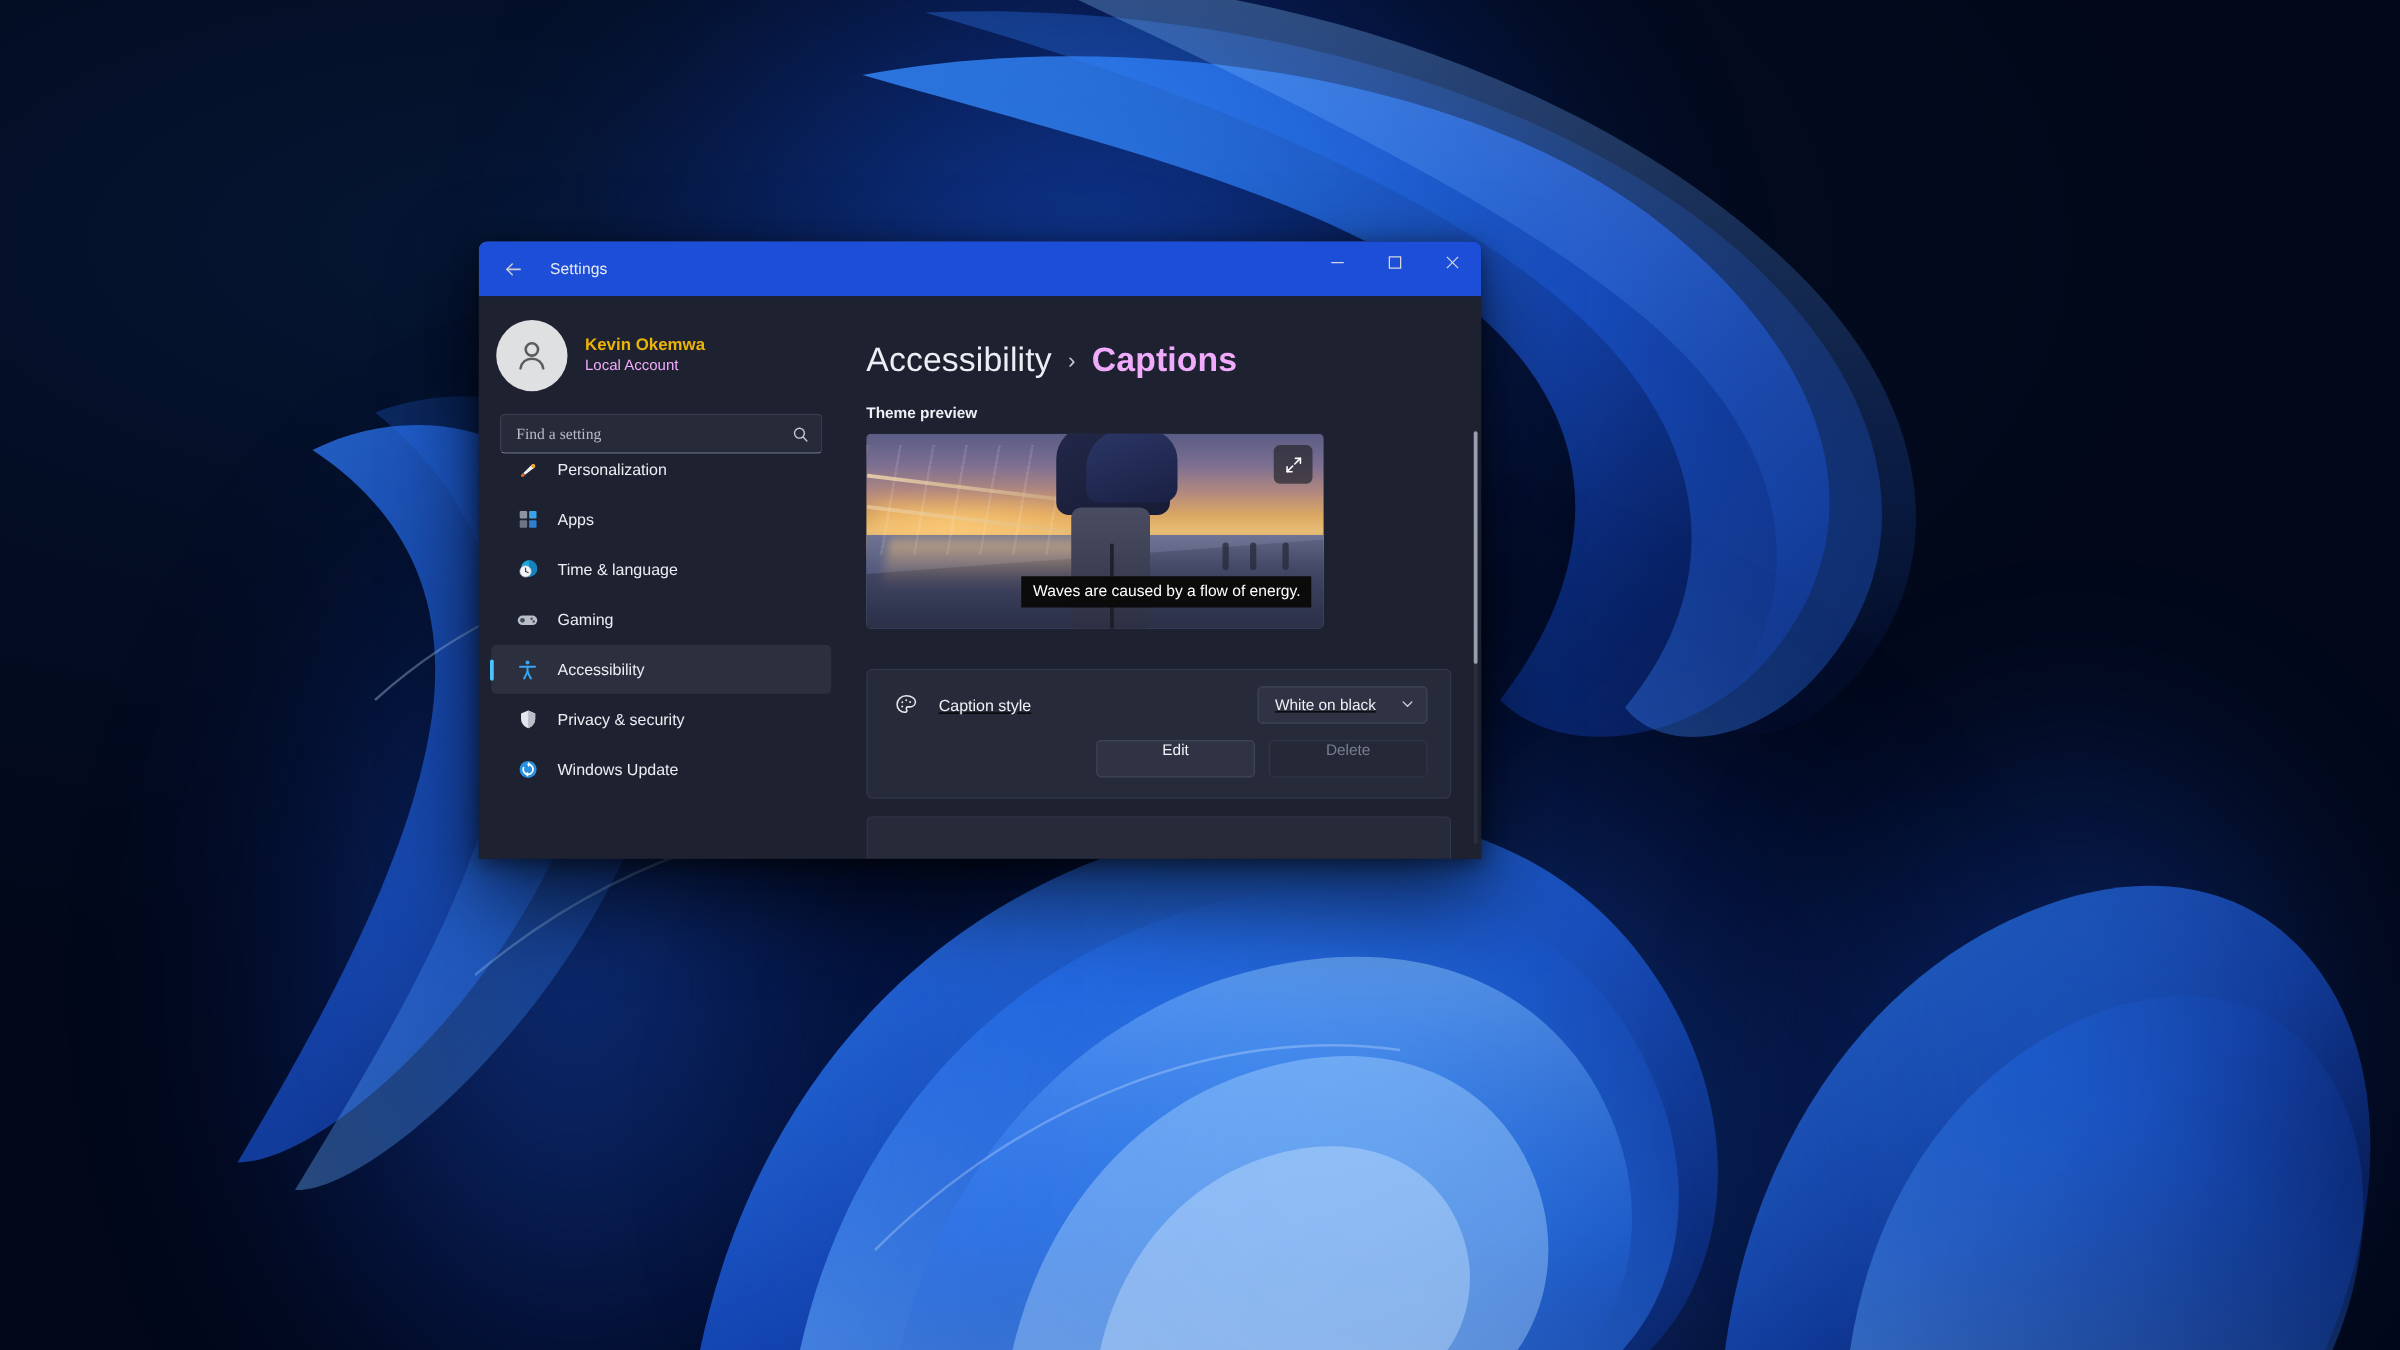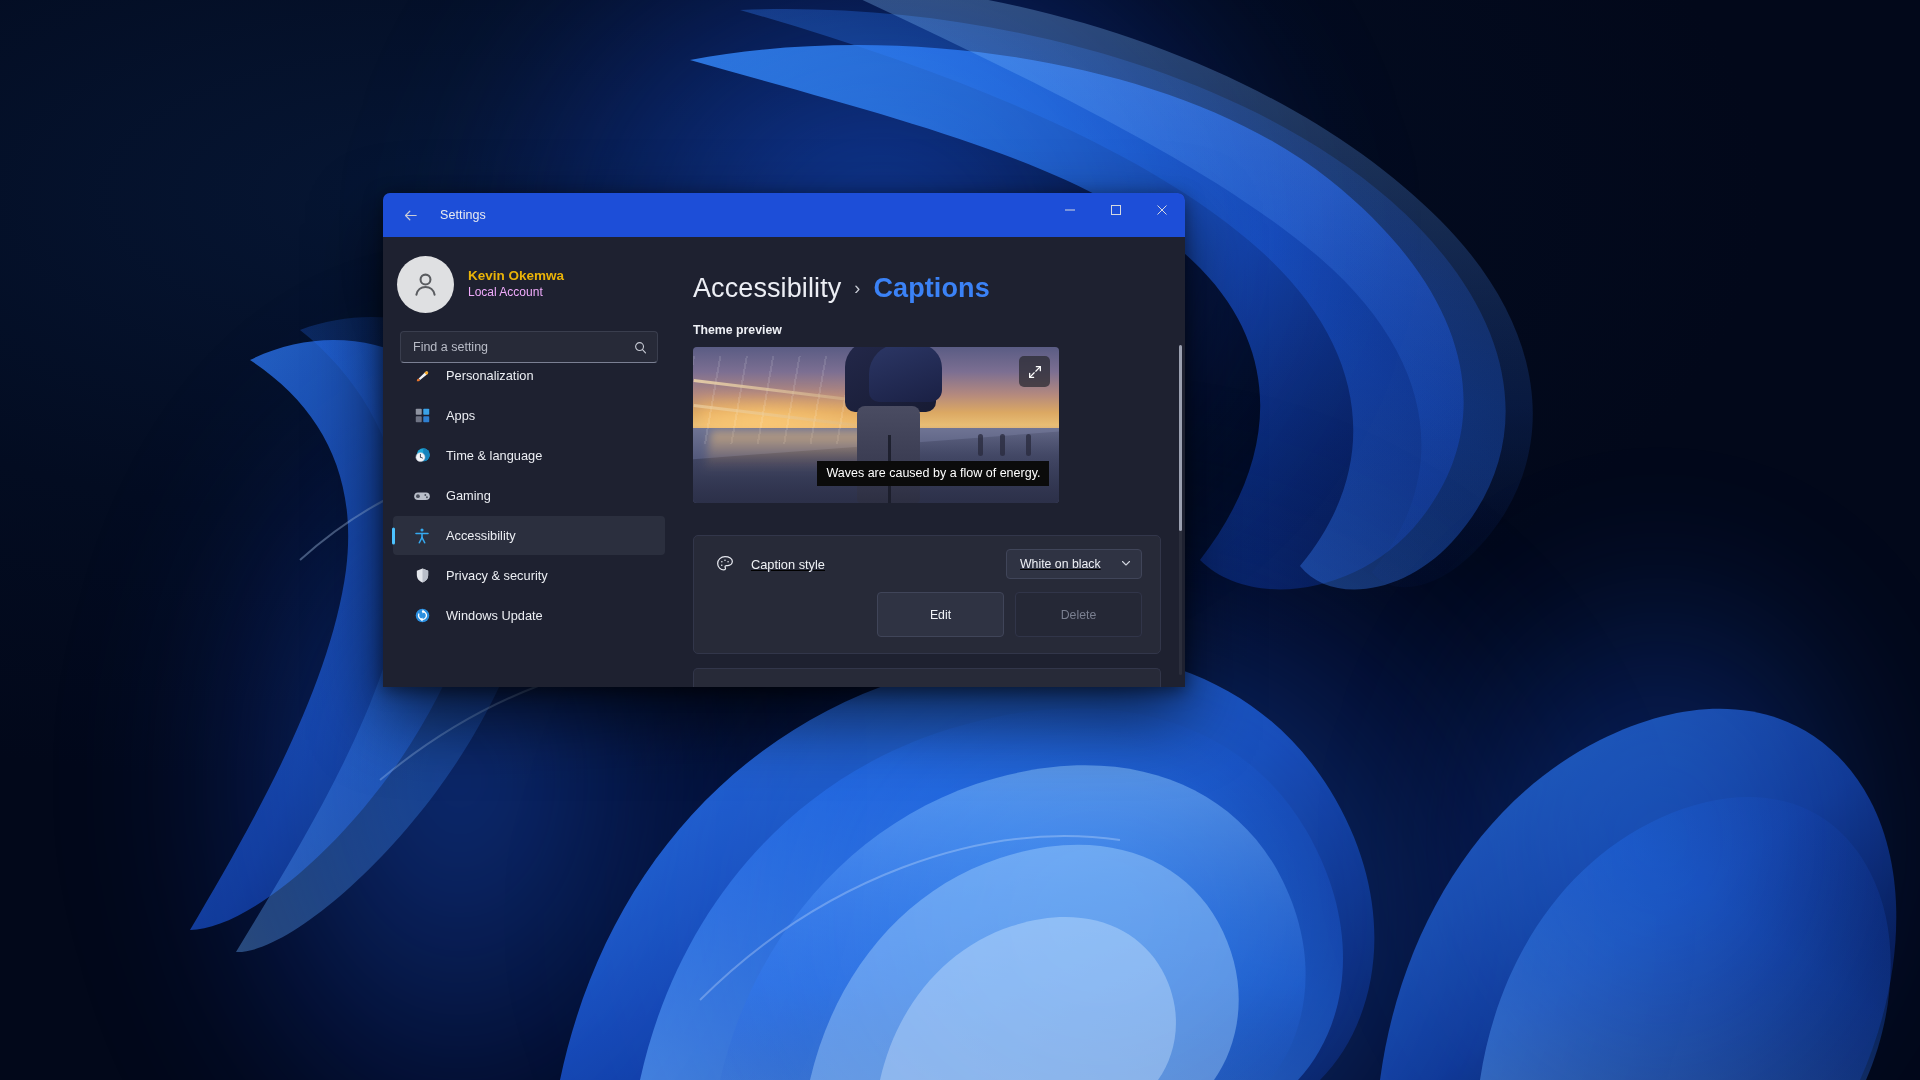--- a/index.html
+++ b/index.html
@@ -101,21 +101,21 @@
     height: 32px; border-radius: 4px;
     background: #272a38;
     border: 1px solid #3a3e4e;
     border-bottom: 1px solid #7b8093;
     display: flex; align-items: center;
     padding: 0 9px 0 12px;
   }
   #search-input {
     flex: 1 1 auto; background: transparent; border: none; outline: none;
     color: #e4e6ec; font-size: 12.5px;
-    font-family: Liberation Sans, sans-serif;
+    font-family: Liberation Serif, serif;
   }
   #search-input::placeholder { color: #b9bcc7; }
 
   #nav-scroll { overflow: hidden; flex: 1 1 auto; }
   .nav-item {
     position: relative;
     height: 39px;
     margin: 0 10px 1px 10px;
     border-radius: 4px;
     display: flex; align-items: center;
@@ -140,21 +140,21 @@
     position: relative;
     overflow: hidden;
   }
   #breadcrumb {
     display: flex; align-items: center;
     font-size: 27px; color: #fafbfd;
     letter-spacing: .1px;
   }
   .bc-link { font-weight: normal; color: #eceef4; }
   .bc-sep { margin: 0 13px; font-size: 18px; color: #c9ccd5; }
-  .bc-current { font-weight: bold; color: #3b82f6; }
+  .bc-current { font-weight: bold; color: #f0abfc; }
 
   #theme-preview-label {
     margin-top: 19px;
     font-size: 12.3px; font-weight: bold; color: #eef0f5;
   }
 
   #preview-frame {
     margin-top: 10px;
     width: 366px; height: 156px;
     border-radius: 4px;
@@ -270,23 +270,23 @@
     display: flex; align-items: center; justify-content: space-between;
     padding: 0 9px 0 13px;
     font-size: 12.3px; color: #eef0f5;
   }
   .dd-chev { margin-left: 10px; color: #cfd2dc; }
   .card-actions {
     display: flex; justify-content: flex-end; gap: 11px;
     padding: 0 18px 16px 18px;
   }
   .act-btn {
-    width: 127px; height: 45px;
+    width: 127px; height: 30px;
     border-radius: 4px;
-    display: flex; align-items: center; justify-content: center;
+    display: flex; align-items: flex-start; justify-content: center;
     font-size: 12.3px;
   }
   .act-btn.primary { background: #2f3343; border: 1px solid #404559; color: #f0f2f6; }
   .act-btn.disabled { background: #252836; border: 1px solid #313549; color: #7a7f90; }
 
   #partial-card {
     margin-top: 14px;
     width: 468px; height: 38px;
     background: #272a38;
     border: 1px solid #32364a;

